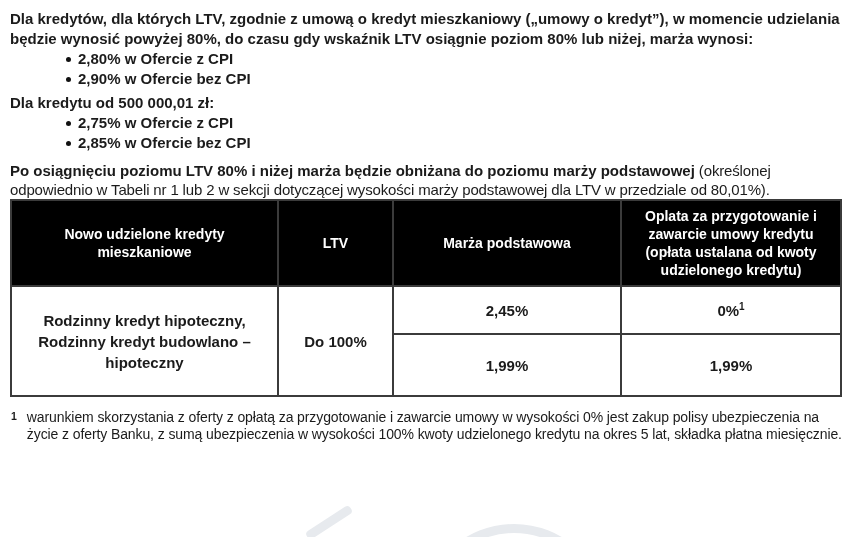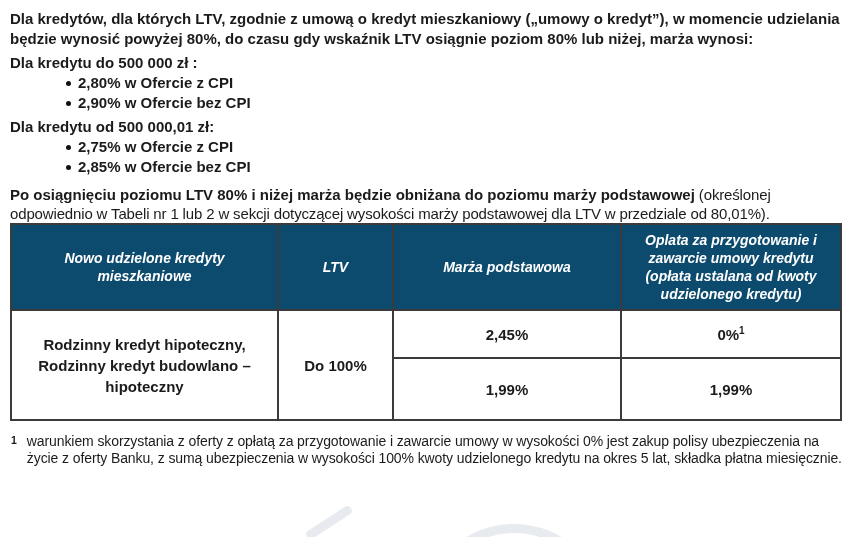--- a/index.html
+++ b/index.html
@@ -35,23 +35,23 @@
   }
   .note { margin:8px 0 0 0; font-size:15px; line-height:19px; width:832px; }
   .note .b { font-weight:bold; }
   .note .r { font-weight:normal; letter-spacing:-0.15px; }
   .caption { margin:18px 0 3px 0; font-weight:bold; font-size:15px; line-height:19px; }
   table.rates {
     border-collapse:collapse; table-layout:fixed; width:830px;
   }
   table.rates th, table.rates td { border:2px solid #3b3b3b; }
   table.rates th {
-    background:#0c4a6e; color:#ffffff; font-weight:bold; font-size:14px;
+    background:#000000; color:#ffffff; font-weight:bold; font-size:14px;
     line-height:18px; text-align:center; vertical-align:middle;
-    height:80px; padding:2px 10px;font-style:italic;
+    height:80px; padding:2px 10px;
   }
   table.rates td {
     font-weight:bold; font-size:15px; text-align:center; vertical-align:middle;
     background:#ffffff; padding:2px 4px;
   }
   td.product { text-align:left; padding-left:12px; line-height:21px;border-radius:19px; }
   tr.row-a td.val { height:42px;border-radius:24px; }
   tr.row-b td.val { height:56px; }
   td sup { font-size:10px; font-weight:bold; }
   .footnote {
@@ -67,21 +67,20 @@
 </head>
 <body>
 
 <div class="watermark-line"></div>
 <div class="watermark-arc"></div>
 
 <div class="doc">
 
   <p class="intro">Dla kredytów, dla których LTV, zgodnie z umową o kredyt mieszkaniowy („umowy o kredyt”), w momencie udzielania będzie wynosić powyżej 80%, do czasu gdy wskaźnik LTV osiągnie poziom 80% lub niżej, marża wynosi:</p>
 
-  <h3 class="sec-heading">Dla kredytu do 500 000 zł :</h3>
   <ul class="bullets">
     <li>
       <span class="dot"></span>
       <span>2,80% w Ofercie z CPI</span>
     </li>
     <li>
       <span class="dot"></span>
       <span>2,90% w Ofercie bez CPI</span>
     </li>
   </ul>

